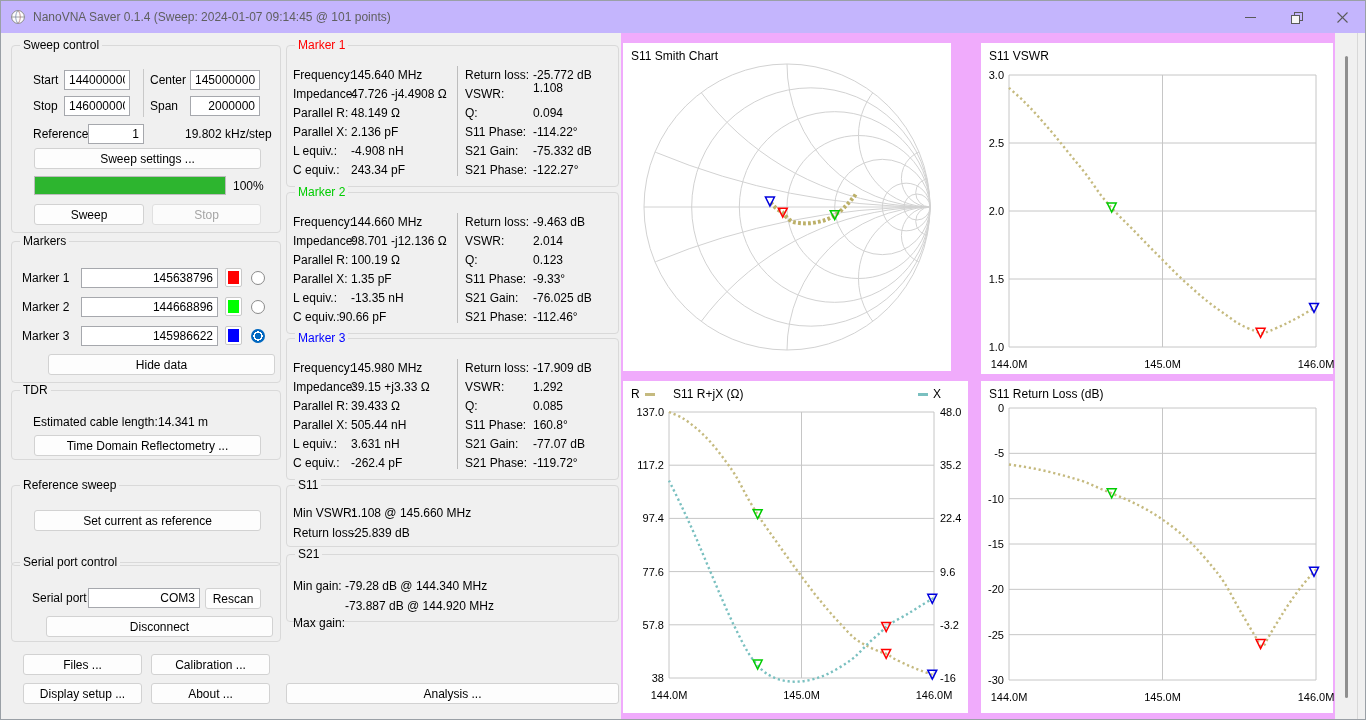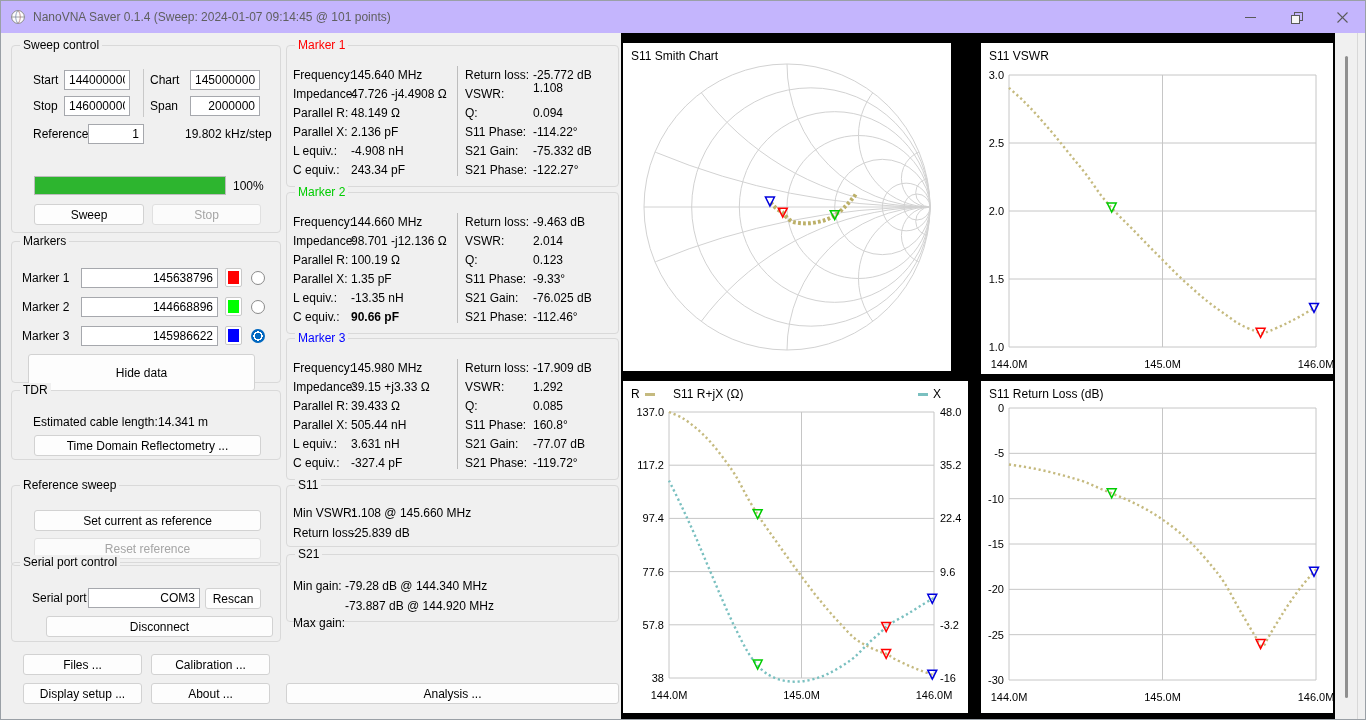--- a/index.html
+++ b/index.html
@@ -44,21 +44,21 @@
   .radio.checked { border:none; background:radial-gradient(circle at 50% 50%, #0067c0 0 3px, #fff 3px 4.6px, #0067c0 4.6px 7px); }
   
   #gb-m1 { left:285px; top:44px;  width:333px; height:142px; }
   #gb-m2 { left:285px; top:191px; width:333px; height:142px; }
   #gb-m3 { left:285px; top:337px; width:333px; height:142px; }
   #gb-s11{ left:285px; top:484px; width:333px; height:62px; }
   #gb-s21{ left:285px; top:553px; width:333px; height:68px; }
   .minfo-div { position:absolute; left:170px; top:20px; height:110px; width:1px; background:#bdbdbd; }
   .irow-lbl, .irow-val { position:absolute; white-space:nowrap; }
   
-  #charts-region { position:absolute; left:620px; top:32px; width:714px; height:686px; background:#000000; }
+  #charts-region { position:absolute; left:620px; top:32px; width:714px; height:686px; background:#f0abfc; }
   .tile { position:absolute; background:#fff; overflow:visible; }
   #tile-smith { left:2px;  top:10px;  width:328px; height:328px; }
   #tile-vswr  { left:360px; top:10px;  width:352px; height:331px; }
   #tile-rjx   { left:2px;  top:348px; width:345px; height:332px; }
   #tile-rl    { left:360px; top:348px; width:352px; height:332px; }
   .ctitle { position:absolute; left:8px; top:6px; font-size:12px; white-space:nowrap; }
   #tile-rjx .ctitle { left:50px; }
   .legend { position:absolute; top:6px; display:flex; align-items:center; gap:5px; font-size:12px; }
   .legend .dash { width:10px; height:3px; margin-top:1px; }
   #legend-r { left:8px; } #legend-x { right:27px; }
@@ -91,30 +91,31 @@
         <line x1="0.5" y1="0.5" x2="10.5" y2="10.5" stroke="#5a5a5a" stroke-width="1.1"></line>
         <line x1="10.5" y1="0.5" x2="0.5" y2="10.5" stroke="#5a5a5a" stroke-width="1.1"></line>
       </svg>
     </div>
   </div>
 
   <div class="gbox" id="gb-sweep">
     <span class="gtitle">Sweep control</span>
     <span class="lbl" style="left:21px; top:27px;">Start</span>
     <input class="input" style="left: 52px; top: 24px; width: 66px;" value="144000000">
-    <span class="lbl" style="left:138px; top:27px;">Chart</span>
+    <span class="lbl" style="left:138px; top:27px;">Center</span>
     <input class="input" style="left: 178px; top: 24px; width: 70px;" value="145000000">
     <span class="lbl" style="left:21px; top:53px;">Stop</span>
     <input class="input" style="left: 52px; top: 50px; width: 66px;" value="146000000">
     <span class="lbl" style="left:138px; top:53px;">Span</span>
     <input class="input" style="left: 178px; top: 50px; width: 70px;" value="2000000">
     <div class="vsep" style="left:131px; top:23px; height:48px;"></div>
     <span class="lbl" style="left:21px; top:81px;">Reference</span>
     <input class="input" style="left: 76px; top: 78px; width: 56px;" value="1">
     <span class="lbl" style="left:173px; top:81px;">19.802 kHz/step</span>
+    <div class="btn" style="left:22px; top:102px; width:227px; height:21px;">Sweep settings ...</div>
     <div class="progress-track">
         <div class="progress-fill" id="progress-fill" style="width: 100%;"></div>
       </div>
     <span class="lbl" style="left:221px; top:133px;">100%</span>
     <div class="btn" style="left:22px; top:158px; width:110px; height:21px;">Sweep</div>
     <div class="btn disabled" style="left:140px; top:158px; width:109px; height:21px;">Stop</div>
   </div>
 
   <div class="gbox" id="gb-markers">
     <span class="gtitle">Markers</span>
@@ -129,34 +130,33 @@
     <div class="swatch" style="left:213px; top:55px;">
         <div style="background: rgb(0, 255, 0);"></div>
       </div>
     <div class="radio" style="left:239px; top:58px;"></div>
     <span class="lbl" style="left:10px; top:87px;">Marker 3</span>
     <input class="input" style="left: 69px; top: 84px; width: 137px;" value="145986622">
     <div class="swatch" style="left:213px; top:84px;">
         <div style="background: rgb(0, 0, 255);"></div>
       </div>
     <div class="radio checked" style="left:239px; top:87px;"></div>
-    <div class="btn" style="left:16px; top:112px; width:227px; height:37px;">Hide data</div>
+    <div class="btn" style="left:36px; top:112px; width:227px; height:21px;">Hide data</div>
   </div>
 
   <div class="gbox" id="gb-tdr">
     <span class="gtitle">TDR</span>
     <span class="lbl" style="left:21px; top:24px;">Estimated cable length:</span>
     <span class="lbl" style="left:146px; top:24px;">14.341 m</span>
     <div class="btn" style="left:22px; top:44px; width:227px; height:21px;">Time Domain Reflectometry ...</div>
   </div>
 
   <div class="gbox" id="gb-ref">
     <span class="gtitle">Reference sweep</span>
     <div class="btn" style="left:22px; top:24px; width:227px; height:21px;">Set current as reference</div>
-    <div class="btn disabled" style="left:22px; top:52px; width:227px; height:21px;">Reset reference</div>
   </div>
 
   <div class="gbox" id="gb-serial">
     <span class="gtitle">Serial port control</span>
     <span class="lbl" style="left:20px; top:28px;">Serial port</span>
     <input class="input" style="left: 76px; top: 25px; width: 112px;" value="COM3">
     <div class="btn" style="left:193px; top:25px; width:56px; height:21px;">Rescan</div>
     <div class="btn" style="left:22px; top:53px; width:227px; height:21px;margin-left:12px;">Disconnect</div>
   </div>
 
@@ -202,21 +202,21 @@
       <span class="irow-val" style="left: 64px; top: 22px;">144.660 MHz</span>
       <span class="irow-lbl" style="left: 6px; top: 41px;">Impedance:</span>
       <span class="irow-val" style="left: 64px; top: 41px;">98.701 -j12.136 Ω</span>
       <span class="irow-lbl" style="left: 6px; top: 60px;">Parallel R:</span>
       <span class="irow-val" style="left: 64px; top: 60px;">100.19 Ω</span>
       <span class="irow-lbl" style="left: 6px; top: 79px;">Parallel X:</span>
       <span class="irow-val" style="left: 64px; top: 79px;">1.35 pF</span>
       <span class="irow-lbl" style="left: 6px; top: 98px;">L equiv.:</span>
       <span class="irow-val" style="left: 64px; top: 98px;">-13.35 nH</span>
       <span class="irow-lbl" style="left: 6px; top: 117px;">C equiv.:</span>
-      <span class="irow-val" style="left: 64px; top: 117px; font-weight: bold;">90.66 pF</span>
+      <span class="irow-val" style="left: 52px; top: 117px;">90.66 pF</span>
       <span class="irow-lbl" style="left: 178px; top: 22px;">Return loss:</span>
       <span class="irow-val" style="left: 246px; top: 22px;">-9.463 dB</span>
       <span class="irow-lbl" style="left: 178px; top: 41px;">VSWR:</span>
       <span class="irow-val" style="left: 246px; top: 41px;">2.014</span>
       <span class="irow-lbl" style="left: 178px; top: 60px;">Q:</span>
       <span class="irow-val" style="left: 246px; top: 60px;">0.123</span>
       <span class="irow-lbl" style="left: 178px; top: 79px;">S11 Phase:</span>
       <span class="irow-val" style="left: 246px; top: 79px;">-9.33°</span>
       <span class="irow-lbl" style="left: 178px; top: 98px;">S21 Gain:</span>
       <span class="irow-val" style="left: 246px; top: 98px;">-76.025 dB</span>
@@ -231,21 +231,21 @@
       <span class="irow-val" style="left: 64px; top: 22px;">145.980 MHz</span>
       <span class="irow-lbl" style="left: 6px; top: 41px;">Impedance:</span>
       <span class="irow-val" style="left: 64px; top: 41px;">39.15 +j3.33 Ω</span>
       <span class="irow-lbl" style="left: 6px; top: 60px;">Parallel R:</span>
       <span class="irow-val" style="left: 64px; top: 60px;">39.433 Ω</span>
       <span class="irow-lbl" style="left: 6px; top: 79px;">Parallel X:</span>
       <span class="irow-val" style="left: 64px; top: 79px;">505.44 nH</span>
       <span class="irow-lbl" style="left: 6px; top: 98px;">L equiv.:</span>
       <span class="irow-val" style="left: 64px; top: 98px;">3.631 nH</span>
       <span class="irow-lbl" style="left: 6px; top: 117px;">C equiv.:</span>
-      <span class="irow-val" style="left: 64px; top: 117px;">-327.4 pF</span>
+      <span class="irow-val" style="left: 64px; top: 117px;">-262.4 pF</span>
       <span class="irow-lbl" style="left: 178px; top: 22px;">Return loss:</span>
       <span class="irow-val" style="left: 246px; top: 22px;">-17.909 dB</span>
       <span class="irow-lbl" style="left: 178px; top: 41px;">VSWR:</span>
       <span class="irow-val" style="left: 246px; top: 41px;">1.292</span>
       <span class="irow-lbl" style="left: 178px; top: 60px;">Q:</span>
       <span class="irow-val" style="left: 246px; top: 60px;">0.085</span>
       <span class="irow-lbl" style="left: 178px; top: 79px;">S11 Phase:</span>
       <span class="irow-val" style="left: 246px; top: 79px;">160.8°</span>
       <span class="irow-lbl" style="left: 178px; top: 98px;">S21 Gain:</span>
       <span class="irow-val" style="left: 246px; top: 98px;">-77.07 dB</span>

